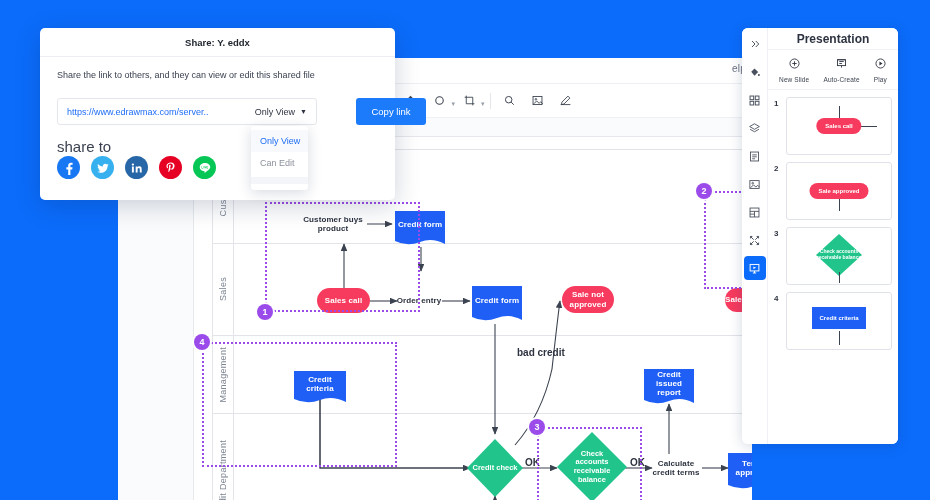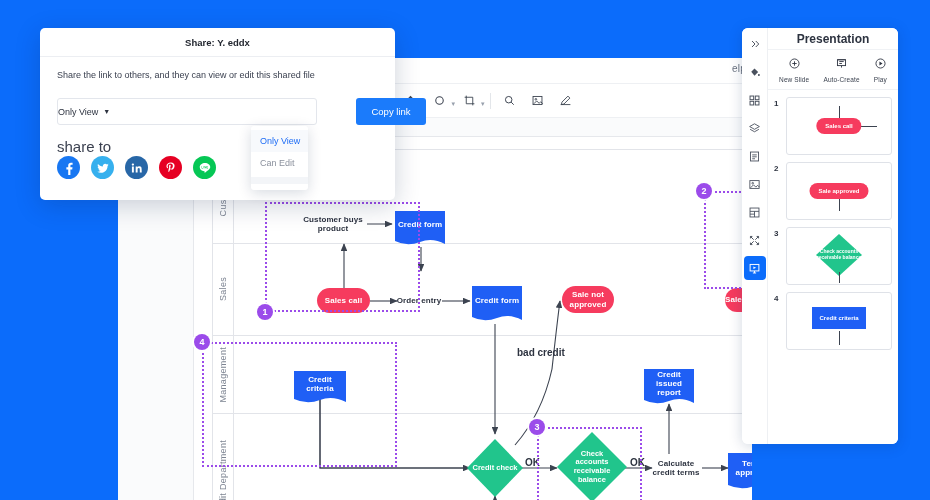--- a/index.html
+++ b/index.html
@@ -610,20 +610,21 @@
       </div>
     </div>
   </div>
 </div>
 
 <div id="share-dialog">
   <div id="dialog-header">Share: Y. eddx</div>
   <div id="dialog-desc">Share the link to others, and they can view or edit this shared file</div>
 
   <div id="link-row">
+    <div id="link-url" title="https://www.edrawmax.com/server..">https://www.edrawmax.com/server..</div>
     <div id="perm-select">
       <span>Only View</span>
       <span id="perm-caret">▼</span>
     </div>
   </div>
 
   <button id="copy-link-btn">Copy link</button>
 
   <div id="share-to-label">share to</div>
 

